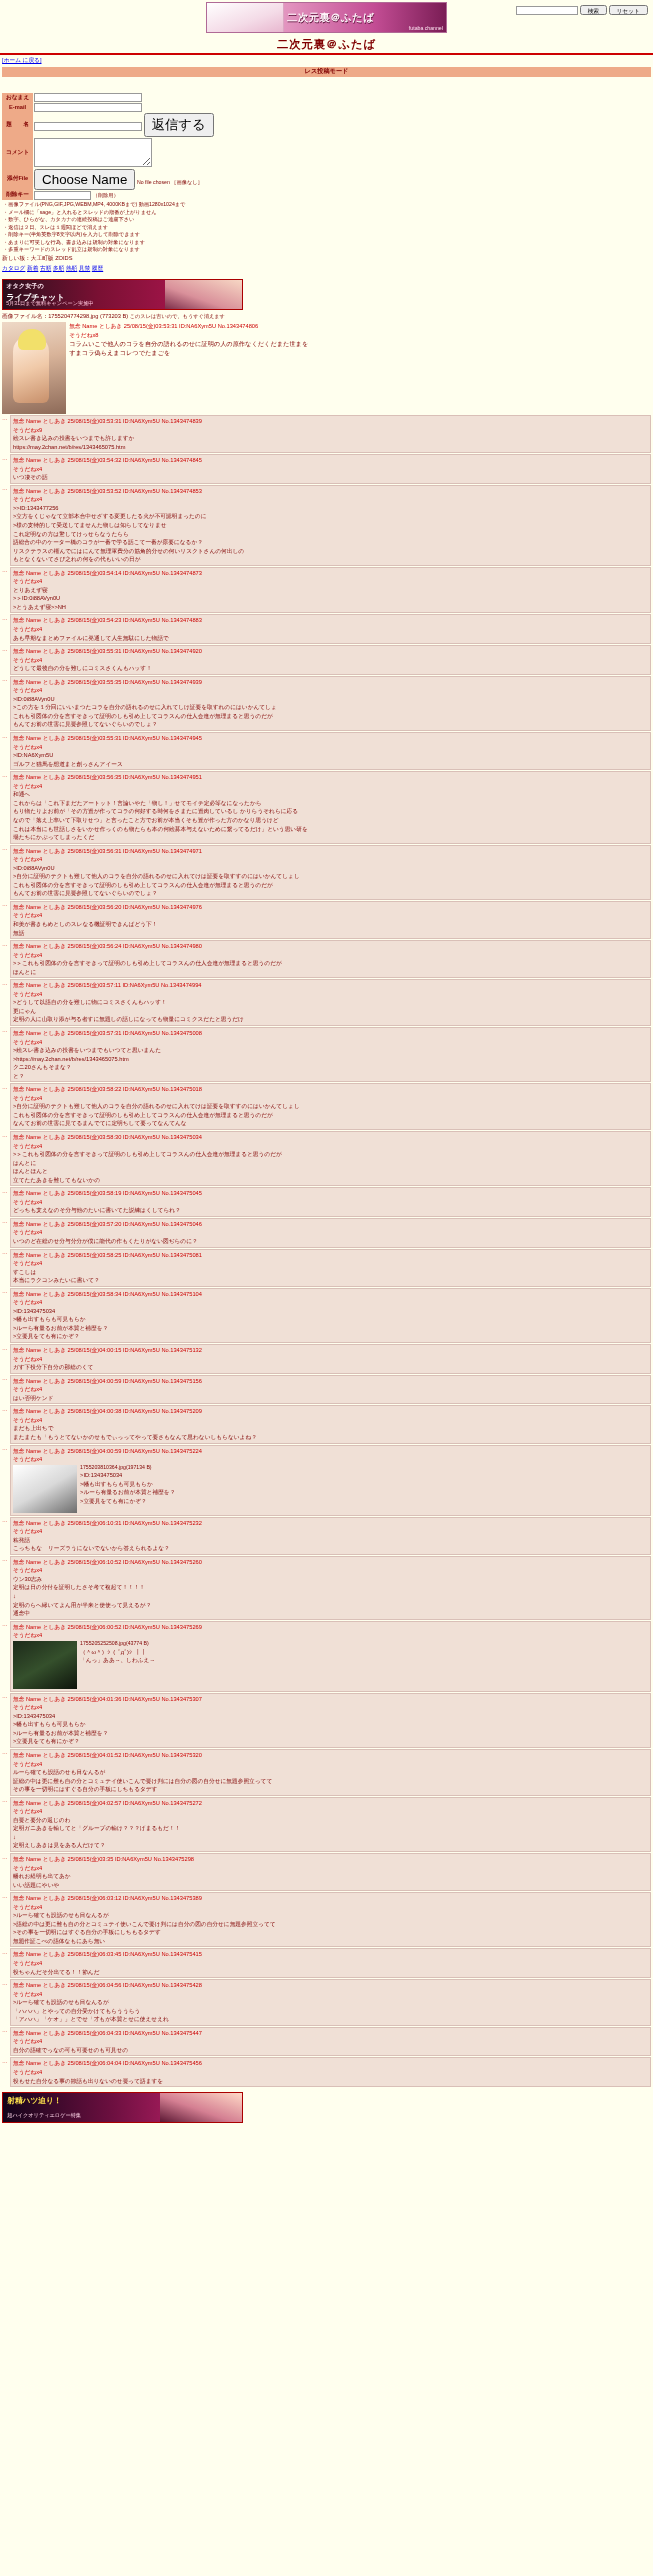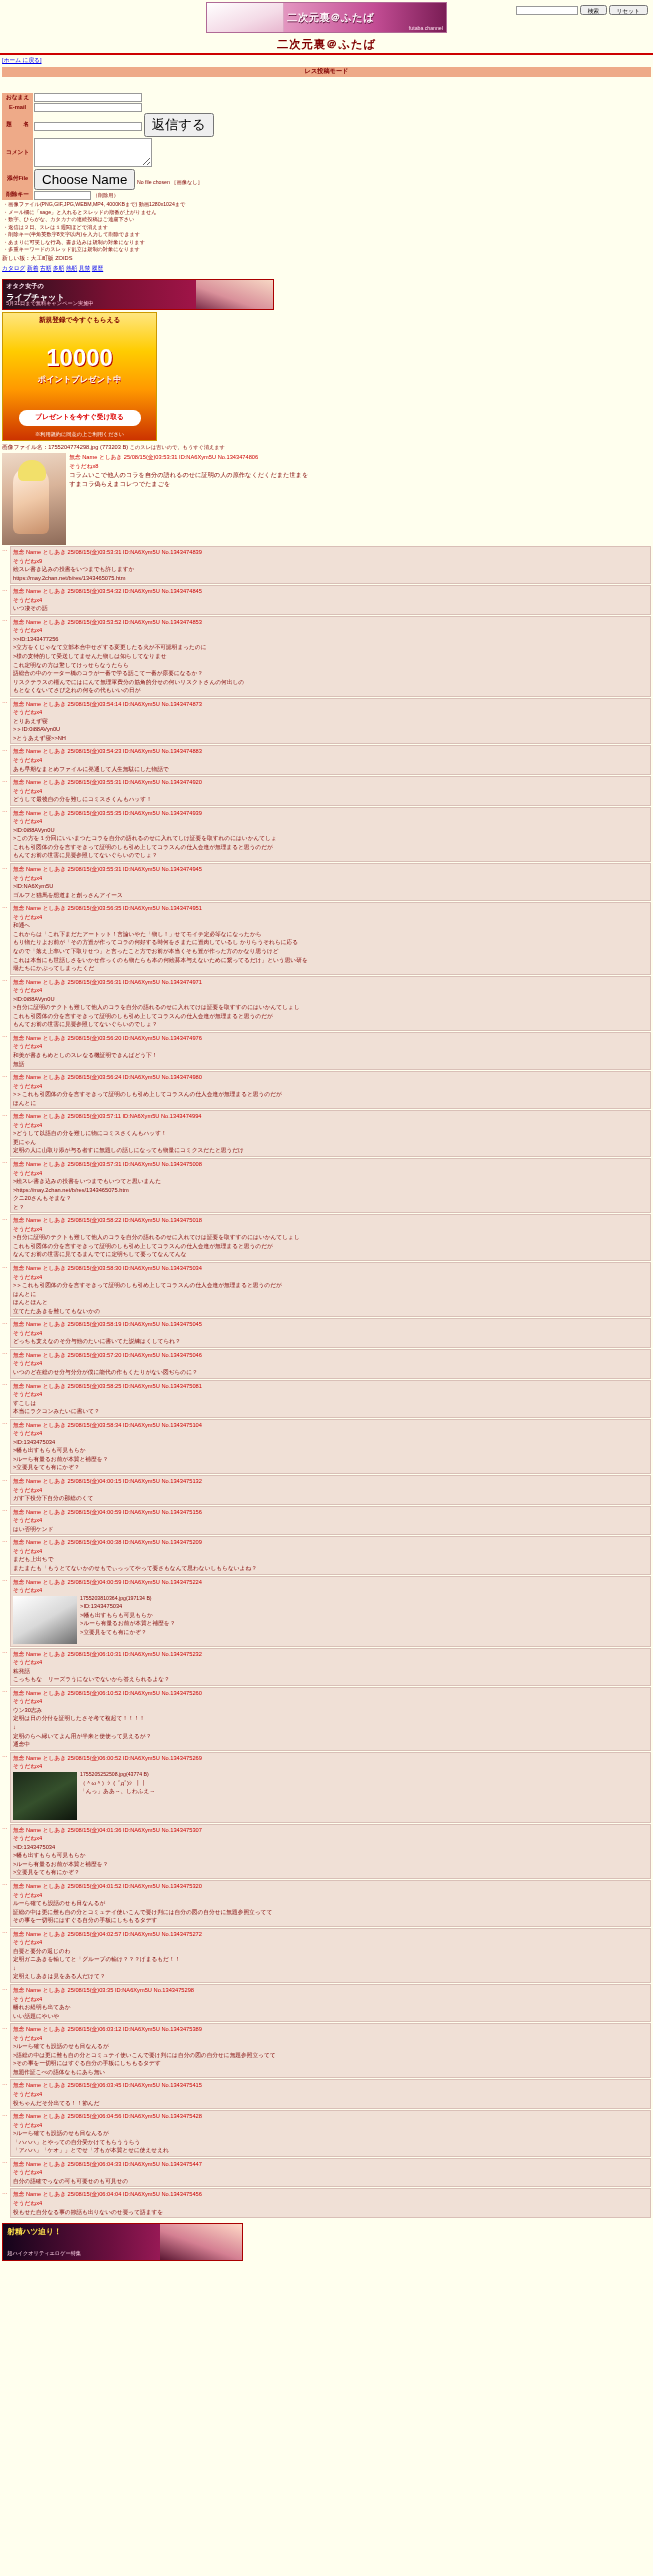--- a/index.html
+++ b/index.html
@@ -57,21 +57,21 @@
   textarea.tta { border:0.5px solid #999; width:118px; height:29px; font-size:5.7px; }
   .fnote { font-size:5.2px; color:#800000; }
   .rulebox { font-size:5.2px; color:#800000; line-height:1.45; padding:1px 0 0 1px; }
   .newsline { font-size:5.7px; padding:1px 0; }
   .catline { font-size:5.7px; padding:1px 0 2.1px 0; }
   .catline a { color:#0000ee; text-decoration:underline; }
 
   
   .adrow { padding:1px 2.1px; }
   .ad-wide {
-    width:272px;height:31px;border:0.5px solid #a00;
+    width:241px;height:31px;border:0.5px solid #a00;
     background:linear-gradient(90deg,#2b0f1c 0%,#7a1033 40%,#c2185b 100%);
     color:#ffd9e8;font-size:5.7px;position:relative;overflow:hidden;
   }
   .ad-wide .t1{position:absolute;left:3.1px;top:2.1px;font-size:6.2px;font-weight:bold;color:#ffe9f3;}
   .ad-wide .t2{position:absolute;left:3.1px;top:12.4px;font-size:8.2px;font-weight:bold;color:#fff;}
   .ad-wide .t3{position:absolute;left:3.1px;bottom:1.5px;font-size:5.2px;color:#ffc4dc;}
   .ad-wide .ph{position:absolute;right:0;top:0;width:77px;height:100%;
     background:linear-gradient(200deg,#f7d7c4,#d9909a 60%,#7c2d4a);}
 
   .ad-big {
@@ -124,21 +124,21 @@
     width:64px;height:48px;border:0;
     background:linear-gradient(150deg,#cfd6de,#7d8794 60%,#39404b);
     position:relative;overflow:hidden;
   }
   .thumb.manga{background:linear-gradient(150deg,#ffffff,#d9d9d9 50%,#6d6d6d);}
   .thumb.dark{background:linear-gradient(150deg,#1d2a1a,#35502c 50%,#0e140c);}
   .clearfix::after{content:"";display:block;clear:both;}
 
   .inline-ad-row { margin:1.5px 0; }
   .ad-inline {
-    width:241px;height:38px;border:0.5px solid #a00;position:relative;overflow:hidden;
+    width:241px;height:31px;border:0.5px solid #a00;position:relative;overflow:hidden;
     background:linear-gradient(90deg,#13041a,#6b0f3f 45%,#e02a7a);
     color:#fff;
   }
   .ad-inline .it{position:absolute;left:4.1px;top:3.1px;font-size:7.7px;font-weight:bold;color:#ffe44d;}
   .ad-inline .is{position:absolute;left:4.1px;bottom:2.6px;font-size:5.2px;color:#ffd6e8;}
   .ad-inline .ip{position:absolute;right:0;top:0;width:82px;height:100%;background:linear-gradient(200deg,#ffd9c6,#d47f92 55%,#5b1733);}
 </style>
 </head>
 <body>
 
@@ -228,29 +228,20 @@
 
   <div class="adrow">
     <div class="ad-wide">
       <div class="t1">オタク女子の</div>
       <div class="t2">ライブチャット</div>
       <div class="t3">5月31日まで無料キャンペーン実施中</div>
       <div class="ph"></div>
     </div>
   </div>
 
-  <div class="adrow">
-    <div class="ad-big">
-      <div class="bg-head">新規登録で今すぐもらえる</div>
-      <div class="bg-num">10000</div>
-      <div class="bg-sub">ポイントプレゼント中</div>
-      <div class="bg-btn">プレゼントを今すぐ受け取る</div>
-      <div class="bg-foot">※利用規約に同意の上ご利用ください</div>
-    </div>
-  </div>
 
   <div class="threadwrap clearfix">
     <div class="fileline">
       <span>画像ファイル名：1755204774298.jpg (773203 B)</span>
       <span class="delnote">このスレは古いので、もうすぐ消えます</span>
     </div>
 
     <div class="op clearfix">
       <div class="opimg">
         <div class="fig"></div>

